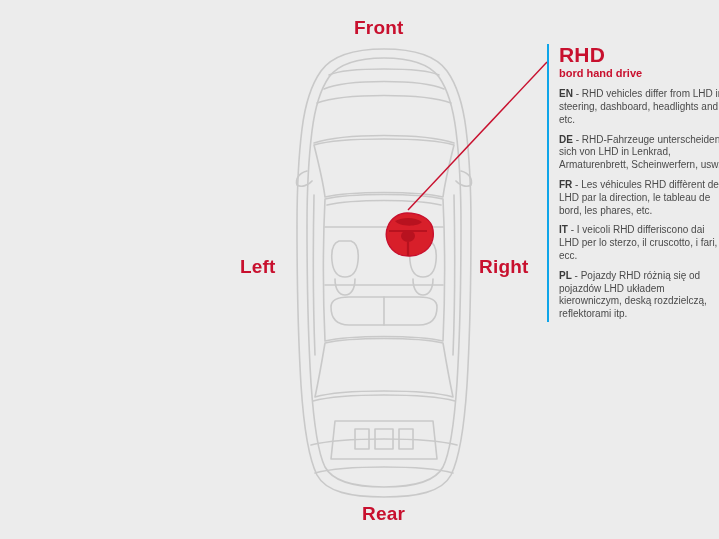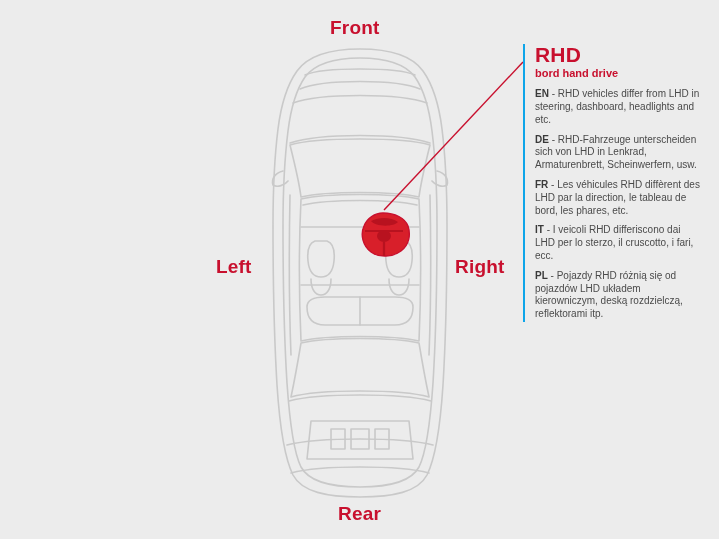--- a/index.html
+++ b/index.html
@@ -12,20 +12,21 @@
     background: #ececec;
     font-family: "Liberation Sans", sans-serif;
     overflow: hidden;
     position: relative;
   }
   #stage {
     position: absolute;
     inset: 0;
     width: 578px;
     height: 539px;
+    margin-left: 24px;
   }
 
   
   .dir-label {
     position: absolute;
     color: #c8102e;
     font-weight: bold;
     font-size: 19px;
     letter-spacing: 0.2px;
     white-space: nowrap;

